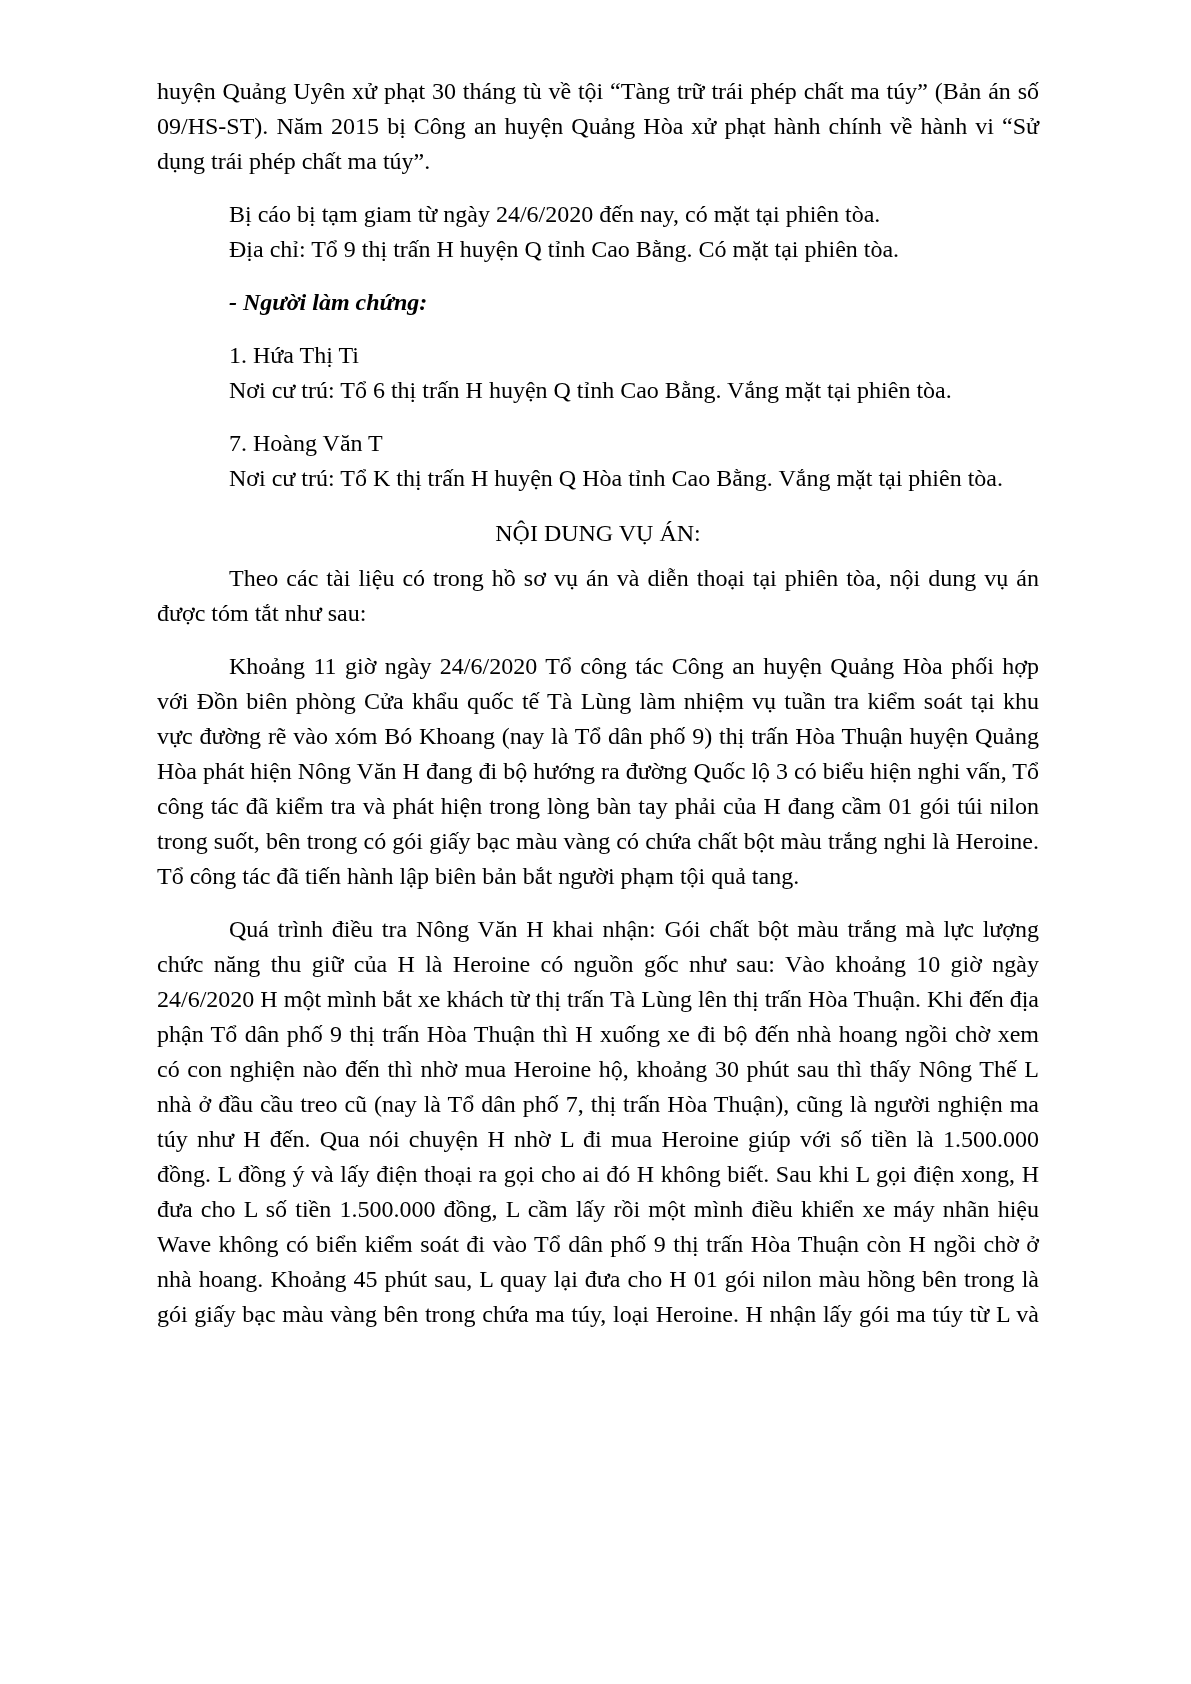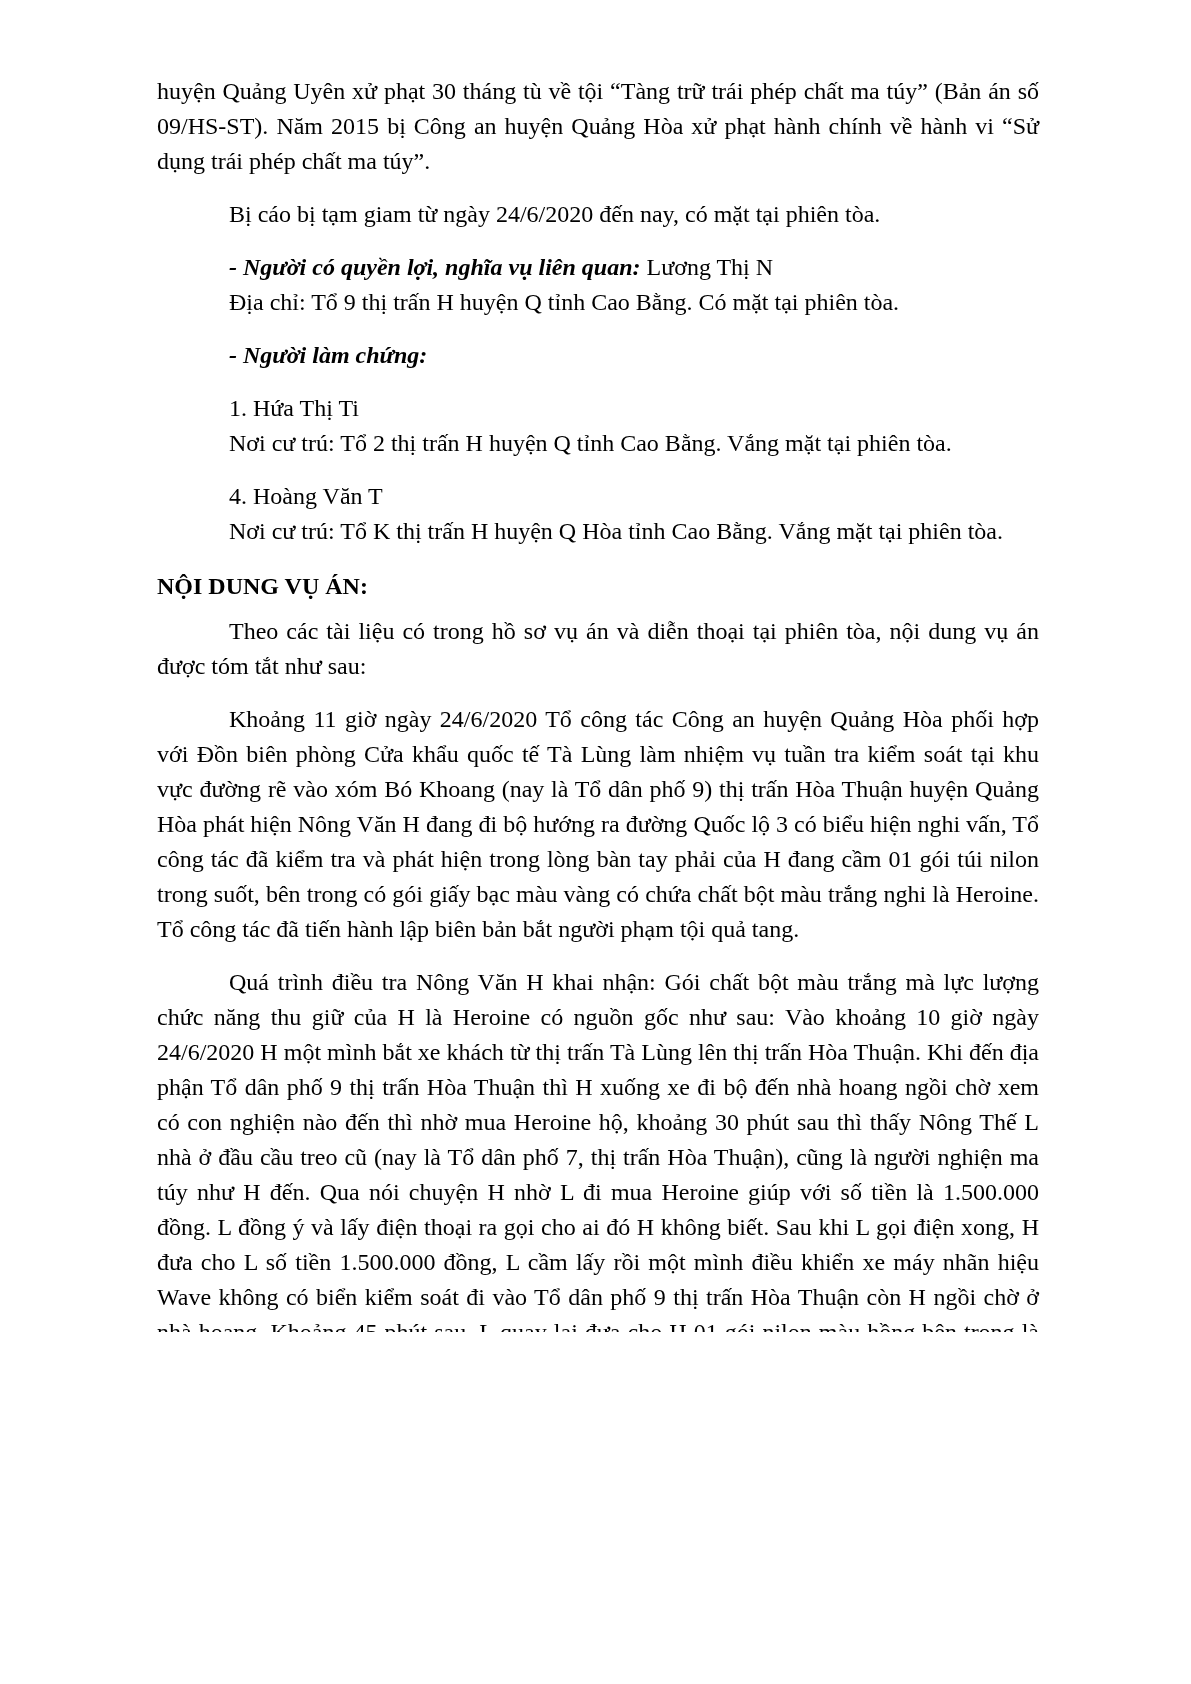--- a/index.html
+++ b/index.html
@@ -33,21 +33,22 @@
     text-indent: 72px;
   }
   .mt {
     margin-top: 18px;
   }
   .bi {
     font-weight: bold;
     font-style: italic;
   }
   .section-heading {
-    font-weight: bold;
+    text-align: center;
+    font-weight: normal;
     margin: 20px 0 10px 0;
     text-indent: 0;
   }
   
   .cut {
     text-align-last: justify;
   }
   .page-number {
     position: absolute;
     left: 0;
@@ -59,38 +60,36 @@
 </head>
 <body>
 
 <div class="page">
   <div class="content">
 
     <p>huyện Quảng Uyên xử phạt 30 tháng tù về tội “Tàng trữ trái phép chất ma túy” (Bản án số 09/HS-ST). Năm 2015 bị Công an huyện Quảng Hòa xử phạt hành chính về hành vi “Sử dụng trái phép chất ma túy”.</p>
 
     <p class="indent mt">Bị cáo bị tạm giam từ ngày 24/6/2020 đến nay, có mặt tại phiên tòa.</p>
 
-    <p class="indent mt"><span class="bi">- Người có quyền lợi, nghĩa vụ liên quan:</span>
-      <span>Lương Thị N</span></p>
 
     <p class="indent">Địa chỉ: Tổ 9 thị trấn H huyện Q tỉnh Cao Bằng. Có mặt tại phiên tòa.</p>
 
     <p class="indent mt bi">- Người làm chứng:</p>
 
     <div>
       <p class="indent mt">1. Hứa Thị Ti</p>
     </div>
 
     <div>
-      <p class="indent">Nơi cư trú: Tổ 2 thị trấn H huyện Q tỉnh Cao Bằng. Vắng mặt tại phiên tòa.</p>
+      <p class="indent">Nơi cư trú: Tổ 6 thị trấn H huyện Q tỉnh Cao Bằng. Vắng mặt tại phiên tòa.</p>
     </div>
 
 
     <div>
-      <p class="indent mt">4. Hoàng Văn T</p>
+      <p class="indent mt">7. Hoàng Văn T</p>
       <p class="indent">Nơi cư trú: Tổ K thị trấn H huyện Q Hòa tỉnh Cao Bằng. Vắng mặt tại phiên tòa.</p>
     </div>
 
     <p class="section-heading">NỘI DUNG VỤ ÁN:</p>
 
     <p class="indent">Theo các tài liệu có trong hồ sơ vụ án và diễn thoại tại phiên tòa, nội dung vụ án được tóm tắt như sau:</p>
 
     <p class="indent mt">Khoảng 11 giờ ngày 24/6/2020 Tổ công tác Công an huyện Quảng Hòa phối hợp với Đồn biên phòng Cửa khẩu quốc tế Tà Lùng làm nhiệm vụ tuần tra kiểm soát tại khu vực đường rẽ vào xóm Bó Khoang (nay là Tổ dân phố 9) thị trấn Hòa Thuận huyện Quảng Hòa phát hiện Nông Văn H đang đi bộ hướng ra đường Quốc lộ 3 có biểu hiện nghi vấn, Tổ công tác đã kiểm tra và phát hiện trong lòng bàn tay phải của H đang cầm 01 gói túi nilon trong suốt, bên trong có gói giấy bạc màu vàng có chứa chất bột màu trắng nghi là Heroine. Tổ công tác đã tiến hành lập biên bản bắt người phạm tội quả tang.</p>
 
     <p class="indent mt cut">Quá trình điều tra Nông Văn H khai nhận: Gói chất bột màu trắng mà lực lượng chức năng thu giữ của H là Heroine có nguồn gốc như sau: Vào khoảng 10 giờ ngày 24/6/2020 H một mình bắt xe khách từ thị trấn Tà Lùng lên thị trấn Hòa Thuận. Khi đến địa phận Tổ dân phố 9 thị trấn Hòa Thuận thì H xuống xe đi bộ đến nhà hoang ngồi chờ xem có con nghiện nào đến thì nhờ mua Heroine hộ, khoảng 30 phút sau thì thấy Nông Thế L nhà ở đầu cầu treo cũ (nay là Tổ dân phố 7, thị trấn Hòa Thuận), cũng là người nghiện ma túy như H đến. Qua nói chuyện H nhờ L đi mua Heroine giúp với số tiền là 1.500.000 đồng. L đồng ý và lấy điện thoại ra gọi cho ai đó H không biết. Sau khi L gọi điện xong, H đưa cho L số tiền 1.500.000 đồng, L cầm lấy rồi một mình điều khiển xe máy nhãn hiệu Wave không có biển kiểm soát đi vào Tổ dân phố 9 thị trấn Hòa Thuận còn H ngồi chờ ở nhà hoang. Khoảng 45 phút sau, L quay lại đưa cho H 01 gói nilon màu hồng bên trong là gói giấy bạc màu vàng bên trong chứa ma túy, loại Heroine. H nhận lấy gói ma túy từ L và hỏi L là mua ở đâu thì L nói là mua với</p>

